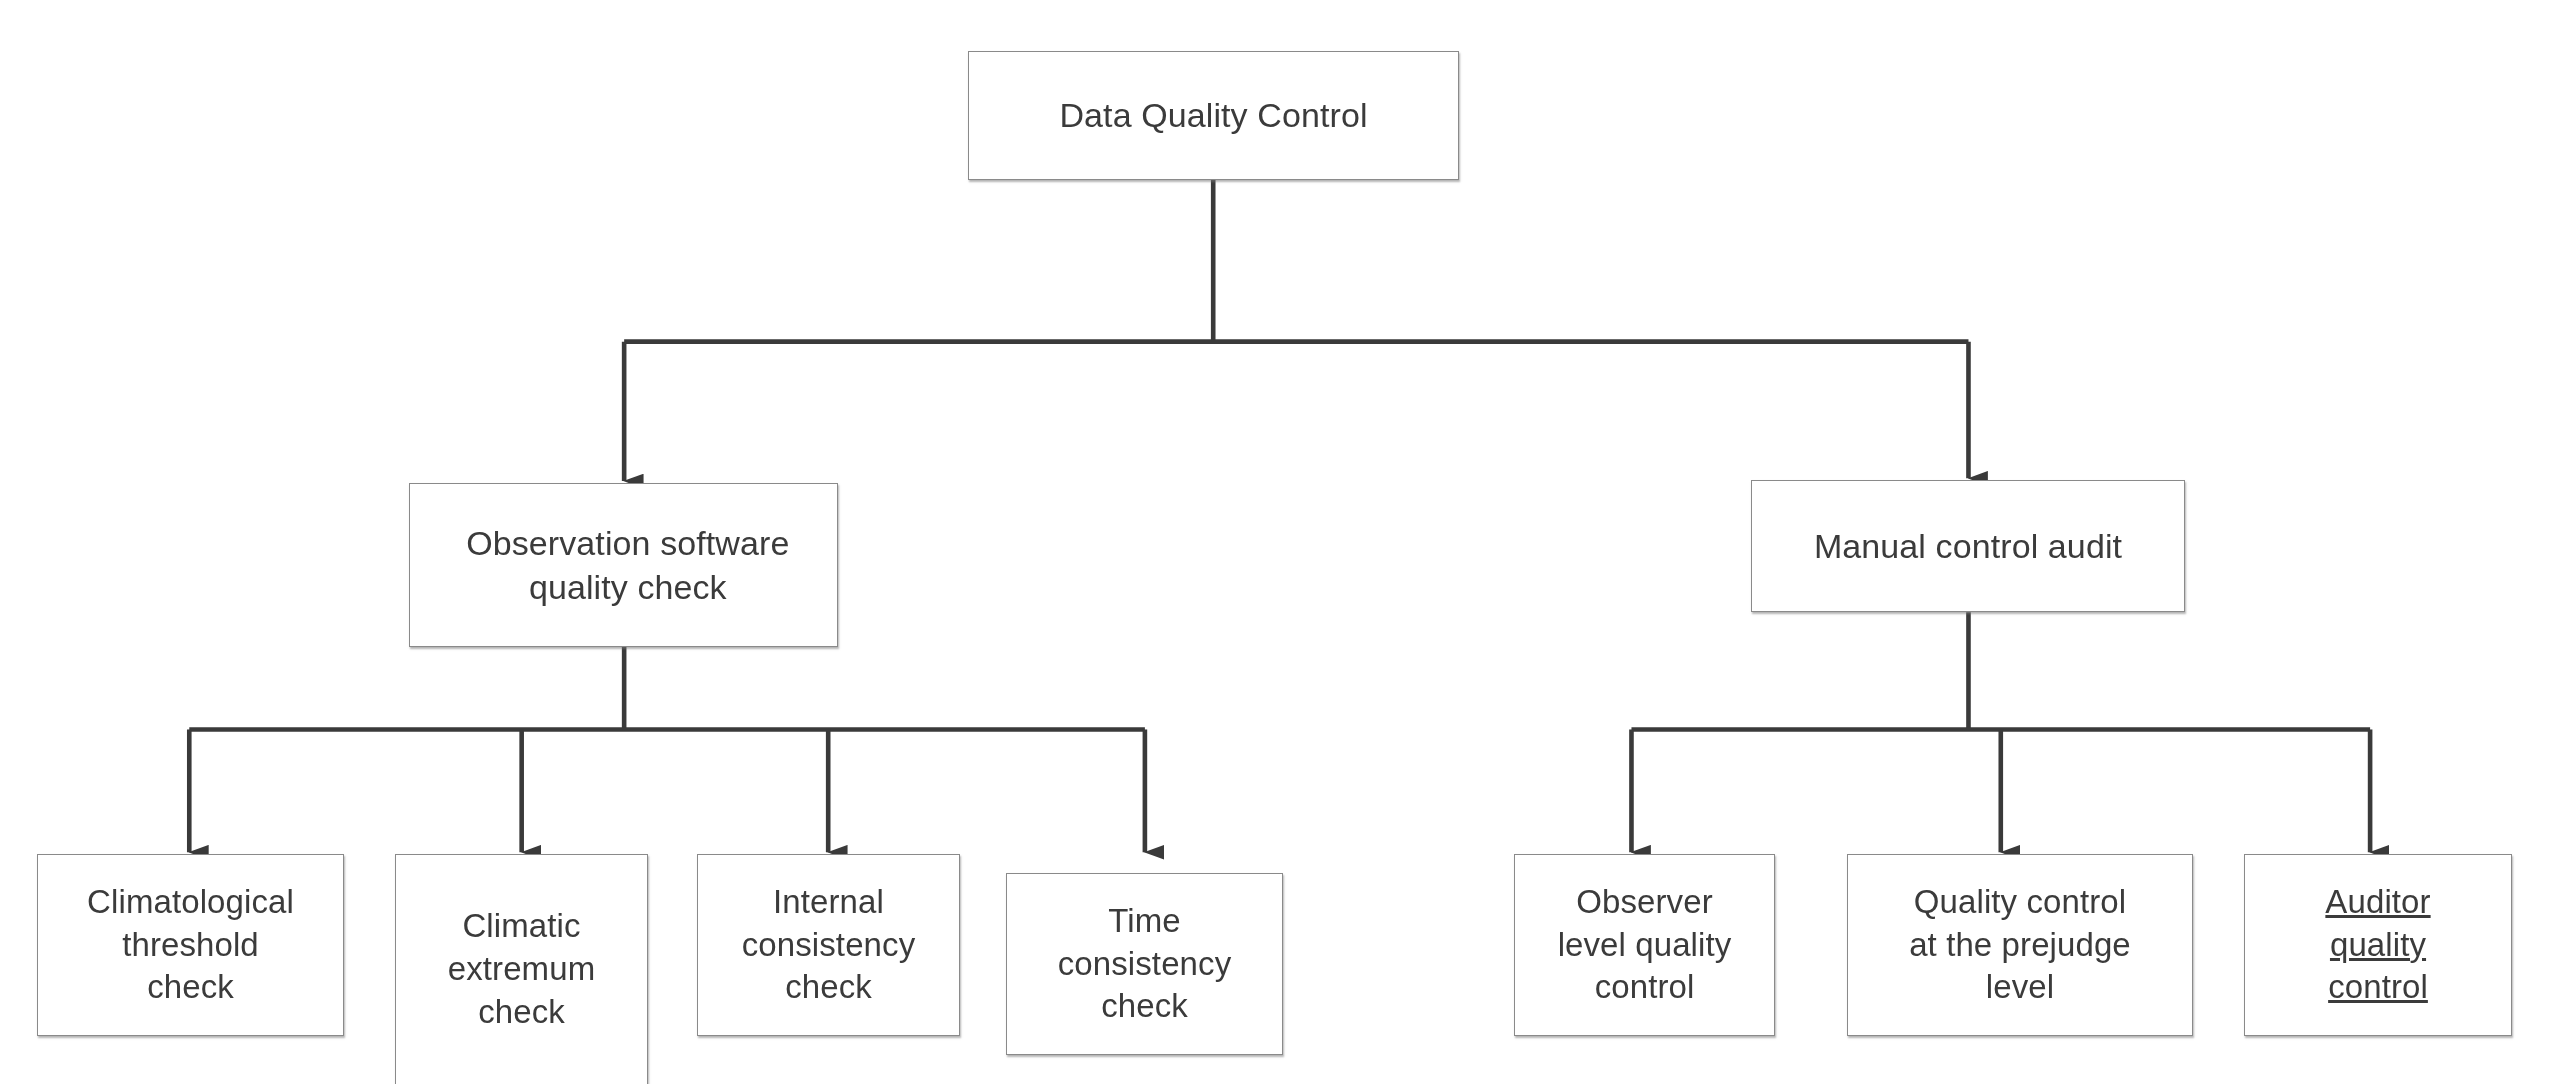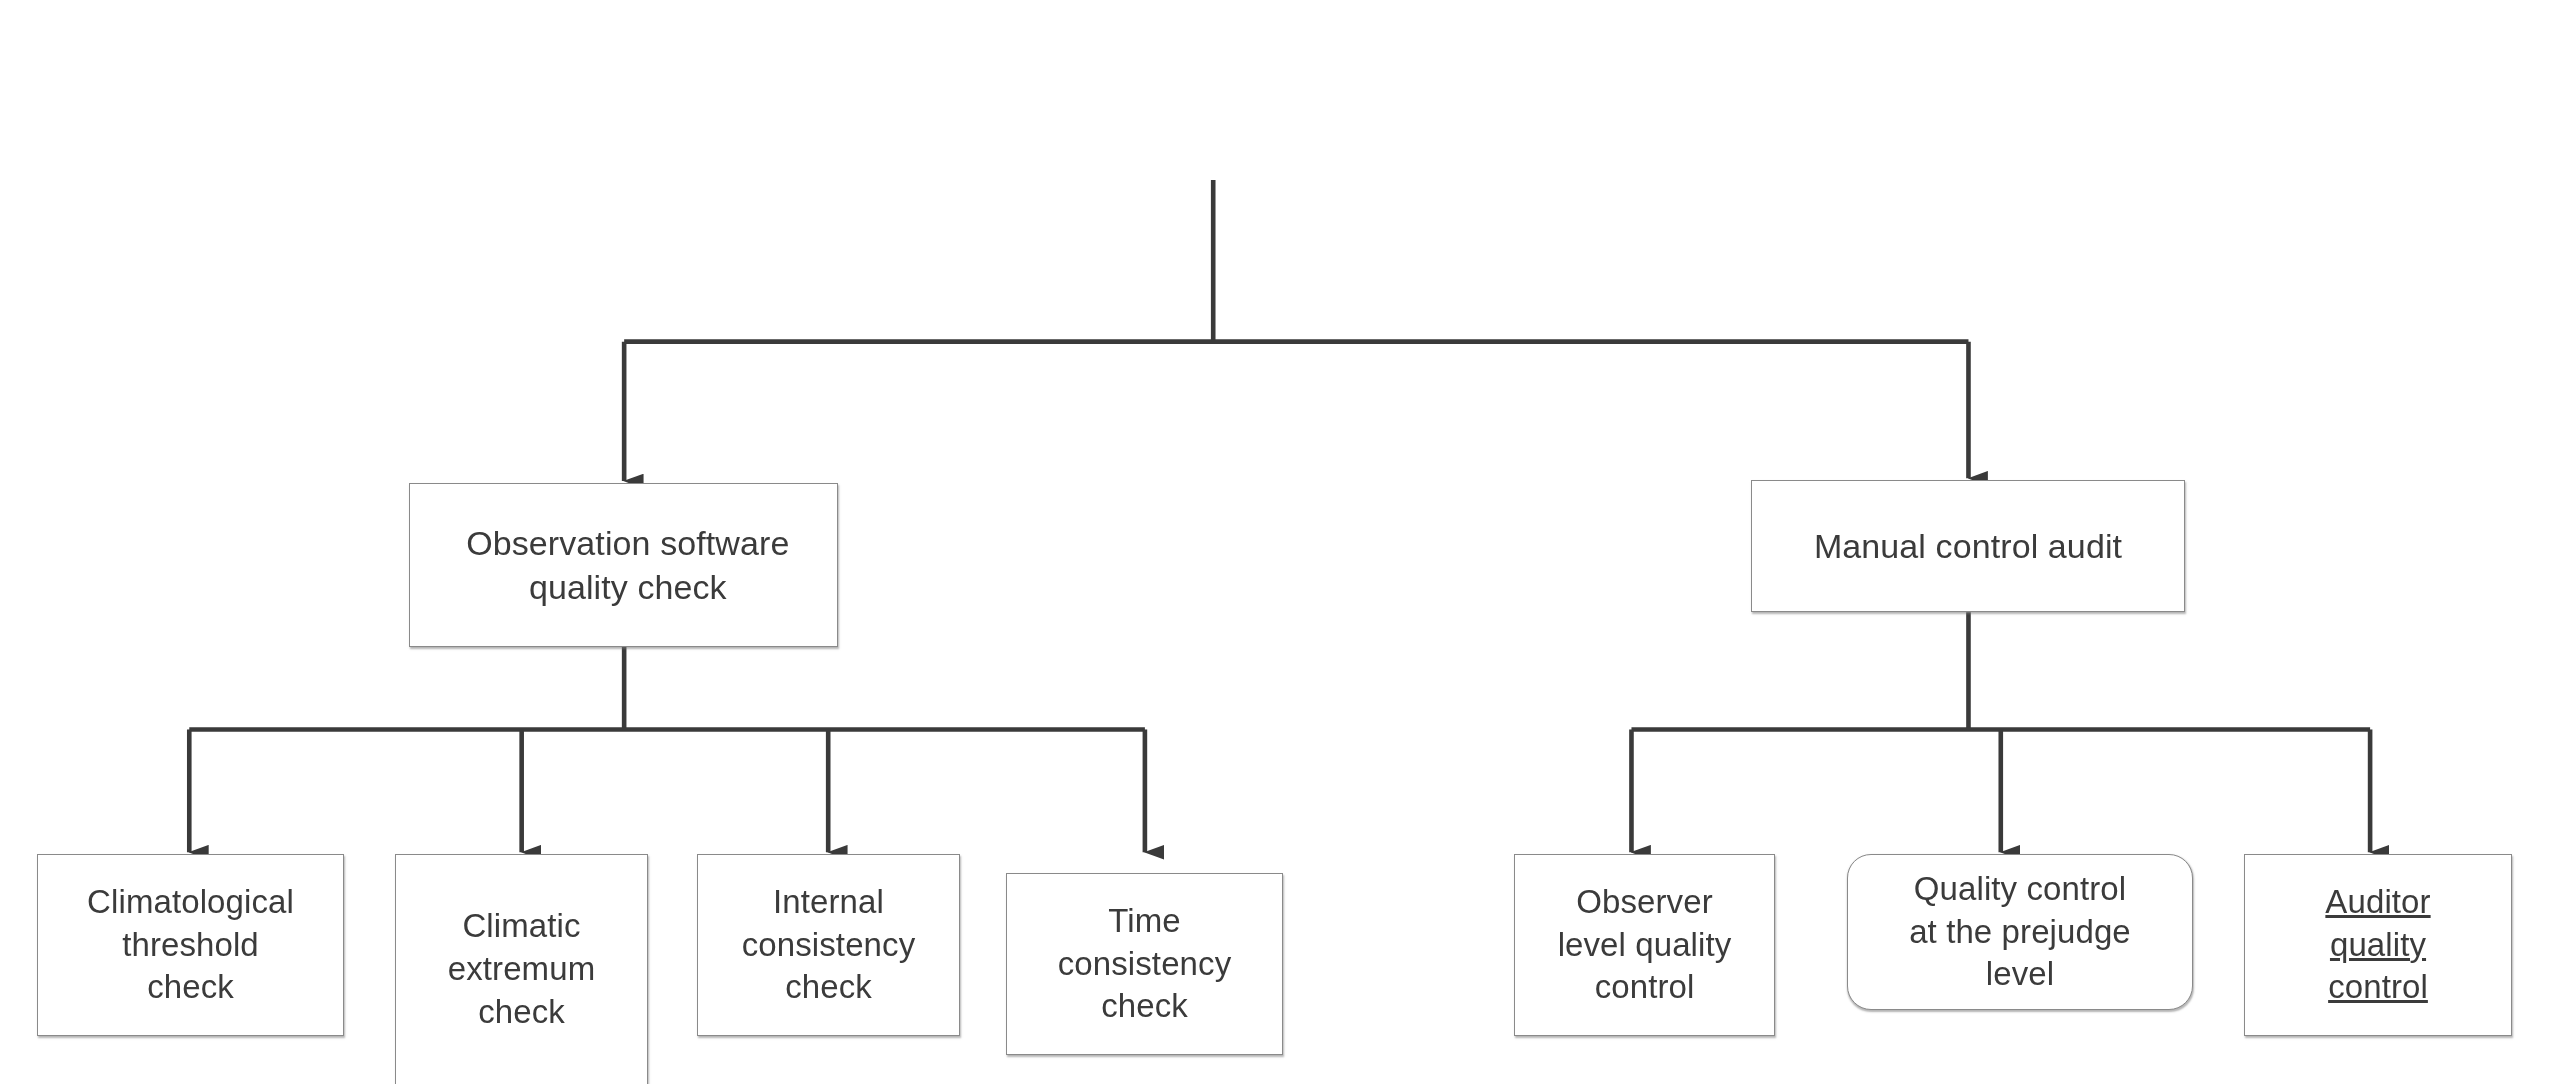--- a/index.html
+++ b/index.html
@@ -87,20 +87,23 @@
       <path d="M 1240 790 L 1240 923" marker-end="url(#arrowhead)"></path>
 
       <path d="M 2132 663 L 2132 790"></path>
       <path d="M 1767 790 L 2567 790"></path>
       <path d="M 1767 790 L 1767 923" marker-end="url(#arrowhead)"></path>
       <path d="M 2167 790 L 2167 923" marker-end="url(#arrowhead)"></path>
       <path d="M 2567 790 L 2567 923" marker-end="url(#arrowhead)"></path>
     </g>
   </svg>
 
+  <div class="node root" style="left:968px; top:51px; width:491px; height:129px;">
+    <span class="node-label">Data Quality Control</span>
+  </div>
 
   <div class="node level2" style="left:409px; top:483px; width:429px; height:164px;padding-left:16px;">
     <span class="node-label">Observation software
 quality check</span>
   </div>
 
   <div class="node level2" style="left:1751px; top:480px; width:434px; height:132px;">
     <span class="node-label">Manual control audit</span>
   </div>
 
@@ -127,21 +130,21 @@
 consistency
 check</span>
   </div>
 
   <div class="node leaf" style="left:1514px; top:854px; width:261px; height:182px;">
     <span class="node-label">Observer
 level quality
 control</span>
   </div>
 
-  <div class="node leaf" style="left:1847px; top:854px; width:346px; height:156px;border-radius:24px;">
+  <div class="node leaf" style="left:1847px; top:854px; width:346px; height:182px;">
     <span class="node-label">Quality control
 at the prejudge
 level</span>
   </div>
 
   <div class="node leaf" style="left:2244px; top:854px; width:268px; height:182px;text-decoration:underline;">
     <span class="node-label">Auditor
 quality
 control</span>
   </div>

